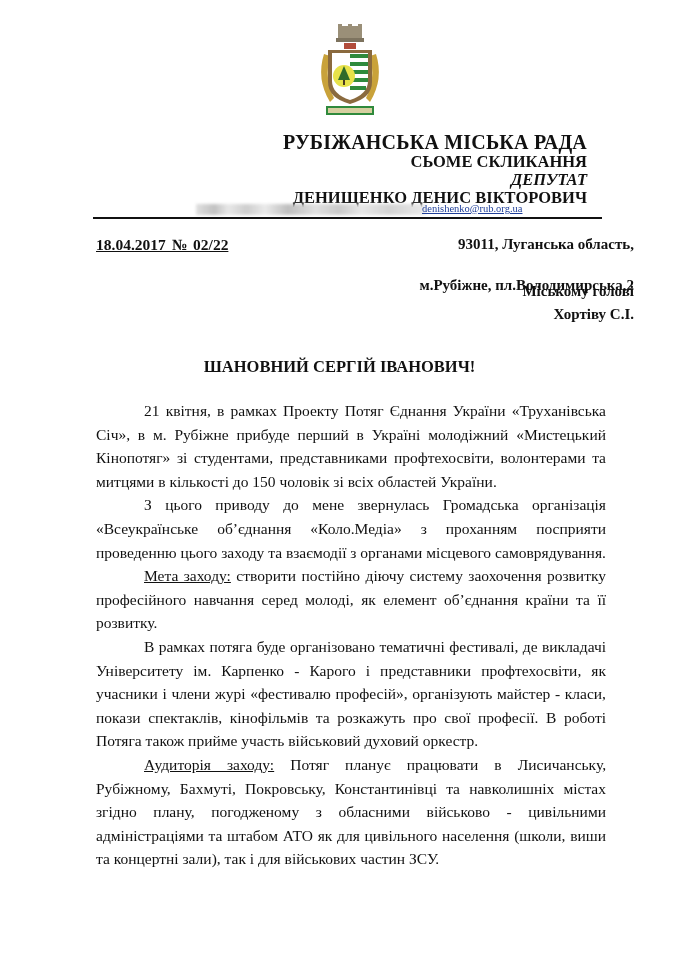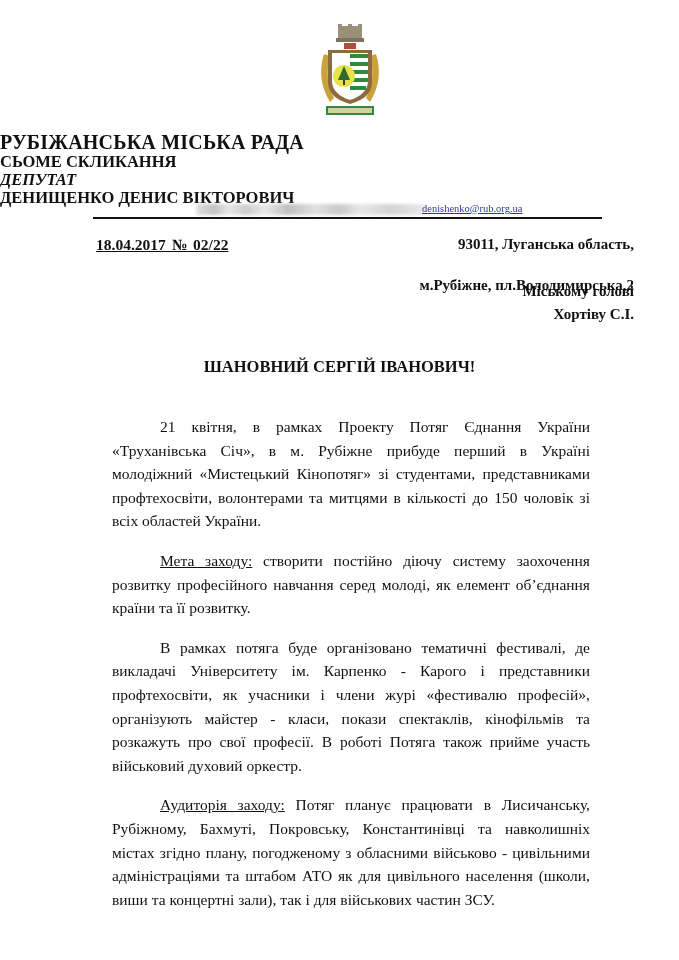--- a/index.html
+++ b/index.html
@@ -1,34 +1,34 @@
 <!DOCTYPE html>
 <html><head>
   <meta charset="utf-8">
   <style>
     html, body { margin:0; padding:0; background:#ffffff; }
     body { width:679px; height:960px; position:relative; overflow:hidden;
            font-family:"Liberation Serif", serif; color:#111; }
     .crest { position:absolute; left:314px; top:24px; width:72px; height:96px; }
-    .hdr { position:absolute; left:0; width:587px; text-align:left; font-weight:bold; }
+    .hdr { position:absolute; left:0; width:587px; text-align:right; font-weight:bold; }
     .h1 { top:131px; font-size:20px; letter-spacing:0.2px; }
     .h2 { top:152px; font-size:16.5px; }
     .h3 { top:170px; font-size:16.5px;font-style:italic; }
     .h4 { top:188px; font-size:16.5px; }
     .blur { position:absolute; left:196px; top:204px; width:230px; height:11px;
             background:linear-gradient(90deg,#ddd 0,#bbb 8%,#e5e5e5 14%,#c9c9c9 22%,#e8e8e8 30%,#b8b8b8 40%,#dedede 52%,#c4c4c4 62%,#e6e6e6 72%,#cfcfcf 84%,#e9e9e9 100%);
             filter:blur(1.5px); opacity:0.9; }
     .email { position:absolute; left:422px; top:203px; font-size:10.5px; color:#1f3f9a; text-decoration:underline; }
     .rule { position:absolute; left:93px; top:217px; width:509px; height:2px; background:#111; }
     .ref { position:absolute; left:96px; top:236px; font-weight:bold; font-size:15.5px; text-decoration:underline; word-spacing:2px; }
     .addr { position:absolute; right:45px; text-align:right; font-weight:bold; font-size:15px; }
     .a1 { top:236px; } .a2 { top:277px;margin-left:24px; } .a3 { top:283px; } .a4 { top:306px; }
     .salute { position:absolute; left:0; width:679px; top:357px; text-align:center; font-weight:bold; font-size:16.5px; }
     .body { position:absolute; left:96px; width:510px; top:399px; font-size:15.5px; line-height:23.6px; text-align:justify; }
-    .body p { margin:16px; text-indent:48px; }
+    .body p { margin:0; text-indent:48px; }
     .u { text-decoration:underline;font-family:Liberation Serif, serif; }
   </style>
 </head>
 <body>
 
 <svg class="crest" viewBox="0 0 72 96">
 
   <rect x="24" y="2" width="24" height="12" fill="#9a8f78"></rect>
   <rect x="24" y="0" width="4" height="4" fill="#9a8f78"></rect>
     <rect x="34" y="0" width="4" height="4" fill="#9a8f78"></rect>
@@ -67,16 +67,17 @@
 <div class="ref">18.04.2017  №  02/22</div>
 <div class="addr a1">93011, Луганська область,</div>
 <div class="addr a2">м.Рубіжне, пл.Володимирська,2</div>
 <div class="addr a3">Міському голові</div>
 <div class="addr a4">Хортіву С.І.</div>
 
 <div class="salute">ШАНОВНИЙ СЕРГІЙ ІВАНОВИЧ!</div>
 
 <div class="body">
   <p>21 квітня, в рамках Проекту Потяг Єднання України «Труханівська Січ», в м. Рубіжне прибуде перший в Україні молодіжний «Мистецький Кінопотяг» зі студентами, представниками профтехосвіти, волонтерами та митцями в кількості до 150 чоловік зі всіх областей України.</p>
+  <p>З цього приводу до мене звернулась Громадська організація «Всеукраїнське об’єднання «Коло.Медіа» з проханням посприяти проведенню цього заходу та взаємодії з органами місцевого самоврядування.</p>
   <p><span class="u">Мета заходу:</span><span> створити постійно діючу систему заохочення розвитку професійного навчання серед молоді, як елемент об’єднання країни та її розвитку.</span></p>
   <p>В рамках потяга буде організовано тематичні фестивалі, де викладачі Університету ім. Карпенко - Карого і представники профтехосвіти, як учасники і члени журі «фестивалю професій», організують майстер - класи, покази спектаклів, кінофільмів та розкажуть про свої професії. В роботі Потяга також прийме участь військовий духовий оркестр.</p>
   <p><span class="u">Аудиторія заходу:</span><span> Потяг планує працювати в Лисичанську, Рубіжному, Бахмуті, Покровську, Константинівці та навколишніх містах згідно плану, погодженому з обласними військово - цивільними адміністраціями та штабом АТО як для цивільного населення (школи, виши та концертні зали), так і для військових частин ЗСУ.</span></p>
 </div>
 
 </body></html>

